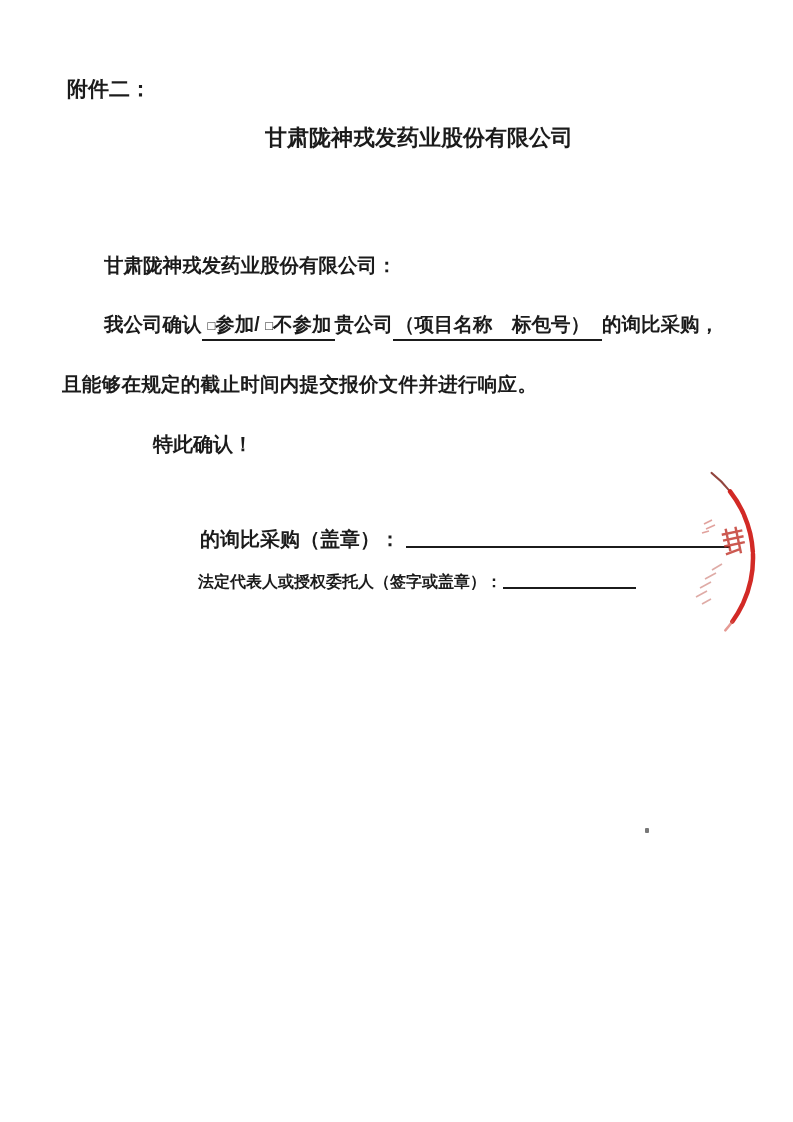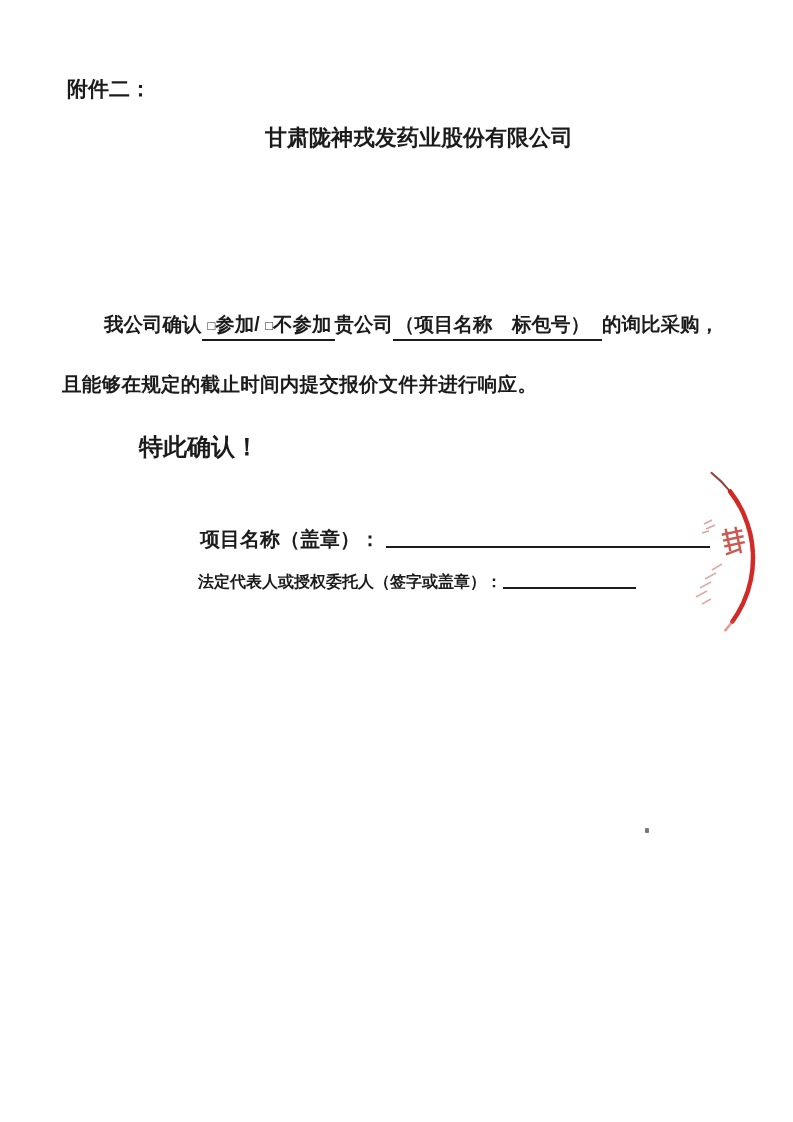--- a/index.html
+++ b/index.html
@@ -31,21 +31,21 @@
   .blank-inline {
     display: inline-block;
     border-bottom: 2px solid #1b1b1b;
     padding: 0 3px 1px 6px;
   }
   .blank-inline.project { padding: 0 12px 1px 2px; }
   .checkbox-glyph { font-size: 13px; font-weight: 400; position: relative; top: -1px; }
 
   .continuation { left: 62px; top: 371px; font-size: 19.5px; letter-spacing: 0.3px; }
 
-  .closing { left: 139px; top: 431px; font-size: 24px; }
+  .closing { left: 153px; top: 431px; font-size: 20px; }
 
   .sig-line1 { left: 200px; top: 526px; font-size: 20px; }
   .sig-line2 { left: 198px; top: 571px; font-size: 16px; }
   .fill-blank {
     display: inline-block;
     border-bottom: 2px solid #1b1b1b;
     height: 1.0em;
     vertical-align: -2px;
   }
   .fill-blank.bidder { width: 324px; margin-left: 6px; }
@@ -69,31 +69,32 @@
 </head>
 <body>
 
 <div class="page">
 
   <div class="abs attachment-label">附件二：</div>
 
   <div class="abs title-wrap title-line1">甘肃陇神戎发药业股份有限公司</div>
 
 
+  <div class="abs salutation">甘肃陇神戎发药业股份有限公司：</div>
 
   <div class="abs continuation">且能够在规定的截止时间内提交报价文件并进行响应。</div>
 
   <div class="abs confirm-line">
     <span>我公司确认</span><span class="blank-inline"><span class="checkbox-glyph">□</span><span>参加/ </span><span class="checkbox-glyph">□</span><span>不参加</span></span><span>贵公司</span><span class="blank-inline project">（项目名称　标包号）</span><span>的询比采购，</span>
   </div>
 
   <div class="abs closing">特此确认！</div>
 
   <div class="abs sig-line1">
-    <span>项目名称（盖章）：</span><span class="fill-blank bidder"></span>
+    <span>的询比采购（盖章）：</span><span class="fill-blank bidder"></span>
   </div>
 
   <div class="abs sig-line2">
     <span>法定代表人或授权委托人（签字或盖章）：</span><span class="fill-blank rep"></span>
   </div>
 
 
   <svg class="abs stamp-svg" width="185" height="255" viewBox="0 0 185 255" aria-hidden="true">
 
     <path d="M 99.5 40.9 A 108 108 0 0 1 118.1 59.5" fill="none" stroke="#7e241c" stroke-width="2" stroke-linecap="round" opacity="0.85"></path>

